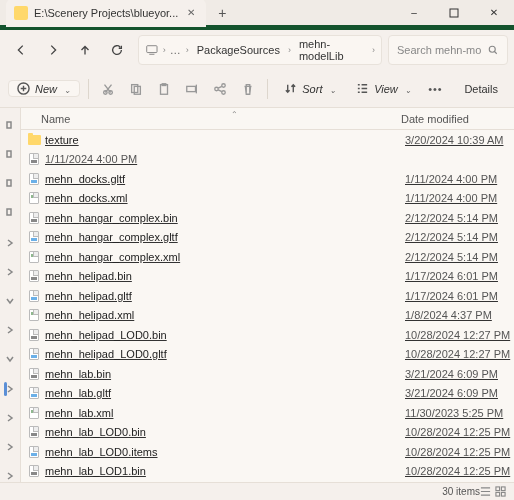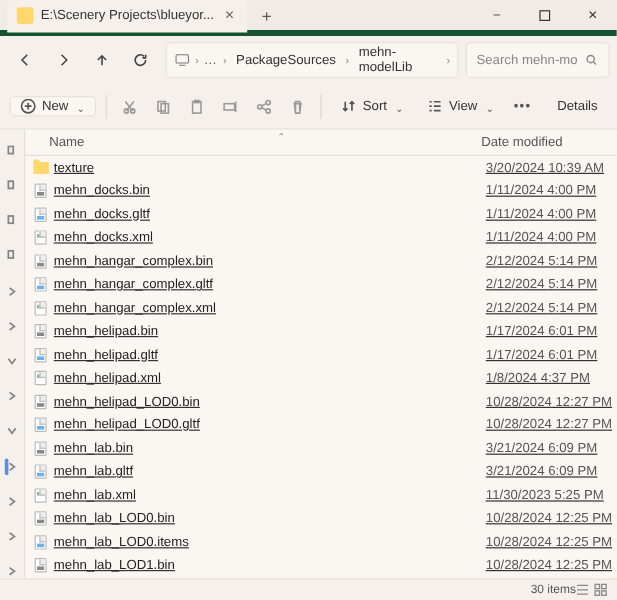--- a/index.html
+++ b/index.html
@@ -17,21 +17,21 @@
 .nav-btn { width: 30px; height: 30px; display: flex; align-items: center; justify-content: center; color: #555; border-radius: 4px; }
 .nav-btn svg { width: 14px; height: 14px; stroke: #444; stroke-width: 1.5; fill: none; }
 .breadcrumb { flex: 1; display: flex; align-items: center; height: 30px; padding: 0 6px; gap: 4px; background: #faf6f2; border: 1px solid #e8e2db; border-radius: 4px; margin: 0 4px; }
 .breadcrumb-icon { width: 16px; height: 16px; }
 .breadcrumb-sep { color: #888; font-size: 9px; }
 .crumb { color: #333; padding: 2px 4px; }
 .search { width: 120px; height: 30px; display: flex; align-items: center; padding: 0 8px; background: #faf6f2; border: 1px solid #e8e2db; border-radius: 4px; color: #888; gap: 6px; }
 .search svg { width: 12px; height: 12px; stroke: #888; stroke-width: 1.5; fill: none; }
 
 .toolbar { height: 38px; display: flex; align-items: center; padding: 0 8px; gap: 4px; background: #f5f0ec; border-bottom: 1px solid #e6dfd7; }
-.tool-btn { display: flex; align-items: flex-end; gap: 5px; padding: 1px 8px; border-radius: 4px; color: #333; }
+.tool-btn { display: flex; align-items: flex-end; gap: 5px; padding: 1px 8px; border-radius: 4px; color: #333; font-style: italic; }
 .tool-btn.new { background: #faf6f2; border: 1px solid #e8e2db; }
 .tool-btn svg { width: 13px; height: 13px; stroke: #555; stroke-width: 1.5; fill: none; }
 .tool-sep { width: 1px; height: 20px; background: #ddd6cd; margin: 0 4px; }
 .tool-icon-btn { width: 28px; height: 28px; display: flex; align-items: center; justify-content: center; border-radius: 4px; }
 .tool-icon-btn svg { width: 14px; height: 14px; stroke: #999; stroke-width: 1.5; fill: none; }
 .details-btn { margin-left: auto; display: flex; align-items: flex-start; gap: 5px; padding: 5px 8px; }
 
 .content { display: flex; height: calc(100% - 30px - 40px - 38px - 18px); background: #faf7f3; }
 .sidebar { width: 21px; background: #f5f0ec; border-right: 1px solid #e6dfd7; display: flex; flex-direction: column; padding-top: 12px; gap: 18px; align-items: center; }
 .side-item { width: 12px; height: 12px; display: flex; align-items: center; justify-content: center; }
@@ -291,21 +291,20 @@
           <div class="file-icon">
             <div class="icon-folder"></div>
           </div>
           <div class="file-name">texture</div>
           <div class="file-date">3/20/2024 10:39 AM</div>
         </div>
         <div class="row">
           <div class="file-icon">
             <div class="icon-file bin"></div>
           </div>
-          <div class="file-name">mehn_docks.bin</div>
           <div class="file-date">1/11/2024 4:00 PM</div>
         </div>
         <div class="row">
           <div class="file-icon">
             <div class="icon-file gltf"></div>
           </div>
           <div class="file-name">mehn_docks.gltf</div>
           <div class="file-date">1/11/2024 4:00 PM</div>
         </div>
         <div class="row">

